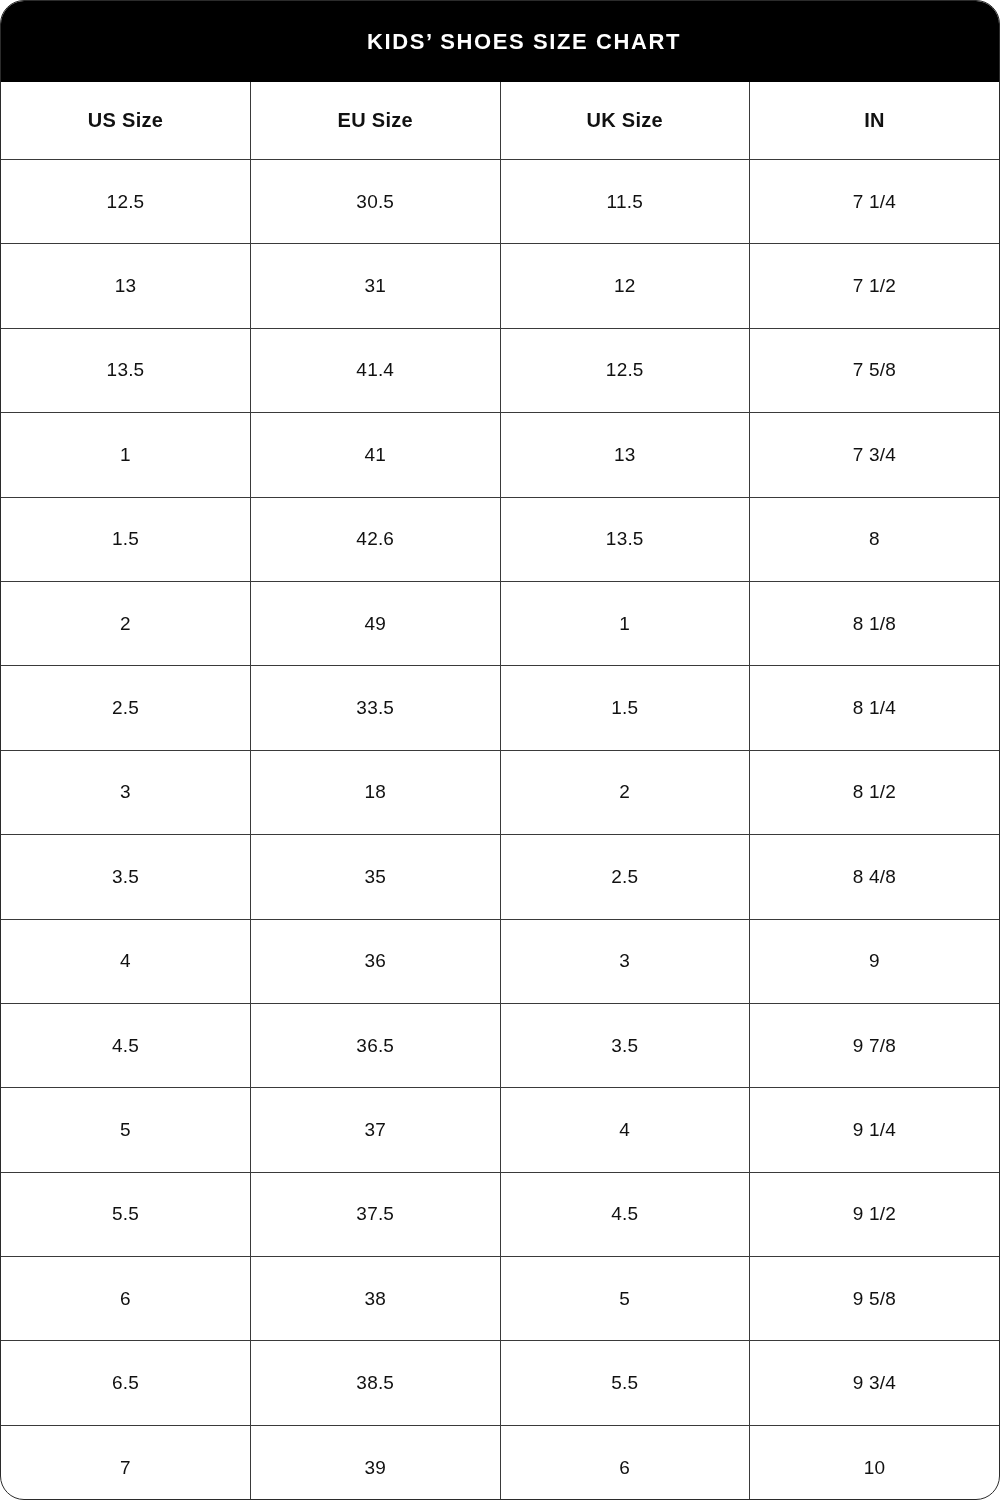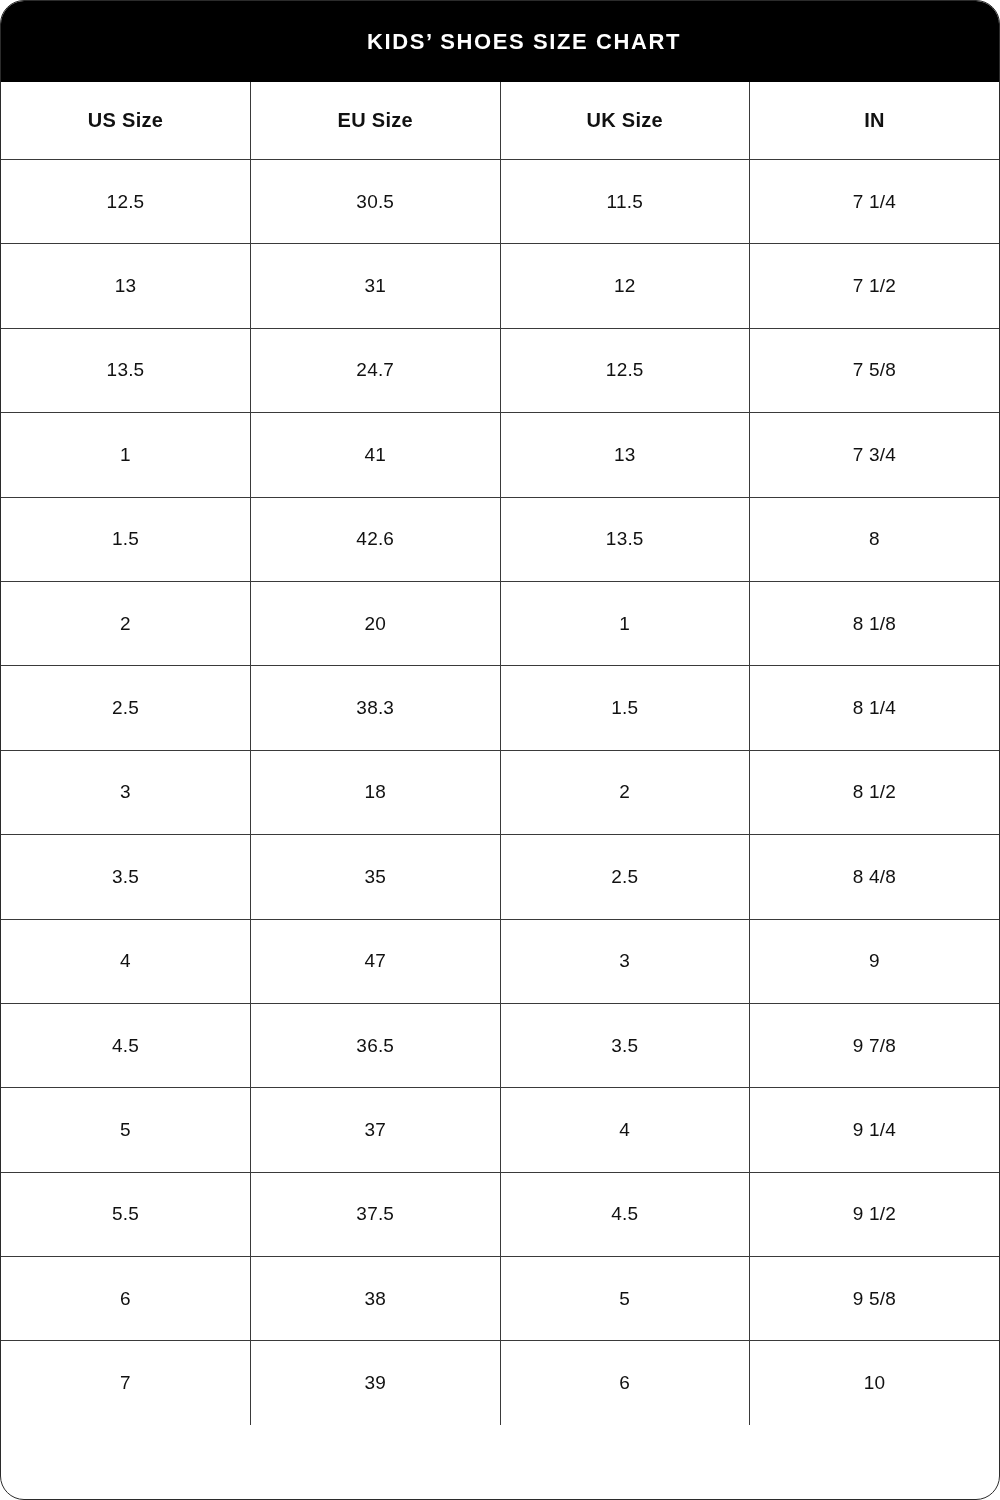--- a/index.html
+++ b/index.html
@@ -118,63 +118,63 @@
           <td>7 1/4</td>
         </tr>
         <tr>
           <td>13</td>
           <td>31</td>
           <td>12</td>
           <td>7 1/2</td>
         </tr>
         <tr>
           <td>13.5</td>
-          <td>24.7</td>
+          <td>41.4</td>
           <td>12.5</td>
           <td>7 5/8</td>
         </tr>
         <tr>
           <td>1</td>
           <td>41</td>
           <td>13</td>
           <td>7 3/4</td>
         </tr>
         <tr>
           <td>1.5</td>
           <td>42.6</td>
           <td>13.5</td>
           <td>8</td>
         </tr>
         <tr>
           <td>2</td>
-          <td>20</td>
+          <td>49</td>
           <td>1</td>
           <td>8 1/8</td>
         </tr>
         <tr>
           <td>2.5</td>
-          <td>38.3</td>
+          <td>33.5</td>
           <td>1.5</td>
           <td>8 1/4</td>
         </tr>
         <tr>
           <td>3</td>
           <td>18</td>
           <td>2</td>
           <td>8 1/2</td>
         </tr>
         <tr>
           <td>3.5</td>
           <td>35</td>
           <td>2.5</td>
           <td>8 4/8</td>
         </tr>
         <tr>
           <td>4</td>
-          <td>47</td>
+          <td>36</td>
           <td>3</td>
           <td>9</td>
         </tr>
         <tr>
           <td>4.5</td>
           <td>36.5</td>
           <td>3.5</td>
           <td>9 7/8</td>
         </tr>
         <tr>
@@ -189,20 +189,26 @@
           <td>4.5</td>
           <td>9 1/2</td>
         </tr>
         <tr>
           <td>6</td>
           <td>38</td>
           <td>5</td>
           <td>9 5/8</td>
         </tr>
         <tr>
+          <td>6.5</td>
+          <td>38.5</td>
+          <td>5.5</td>
+          <td>9 3/4</td>
+        </tr>
+        <tr>
           <td>7</td>
           <td>39</td>
           <td>6</td>
           <td>10</td>
         </tr>
       </tbody>
   </table>
 
 </div>
 

